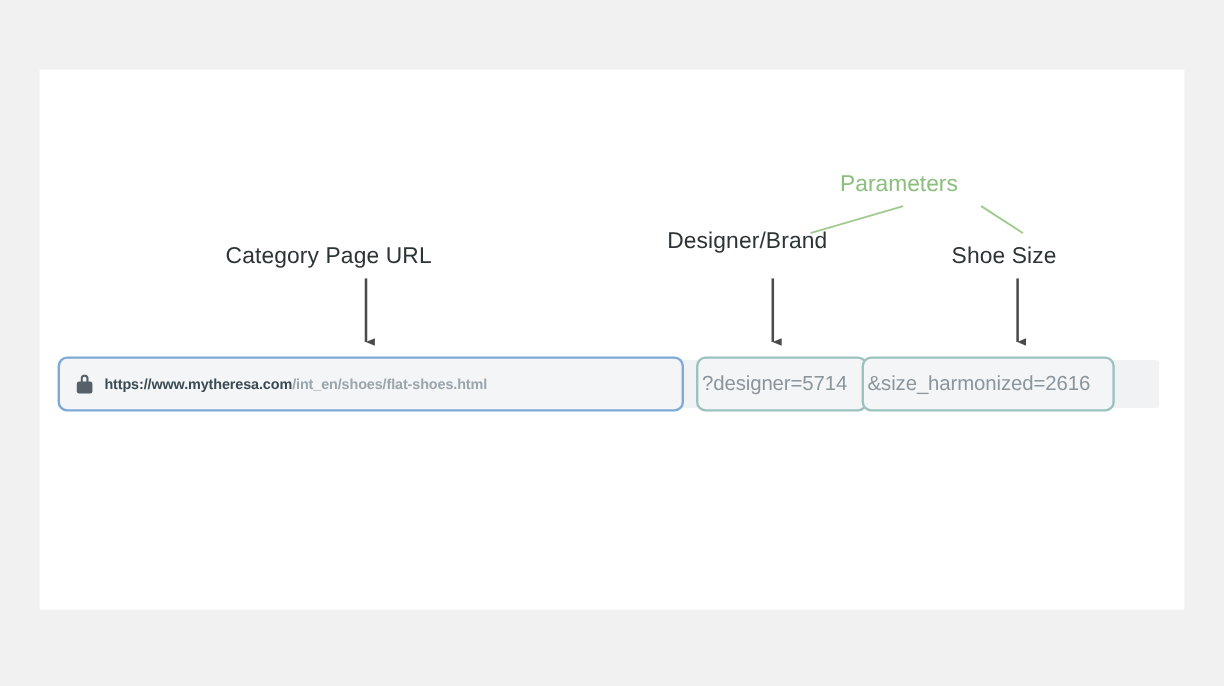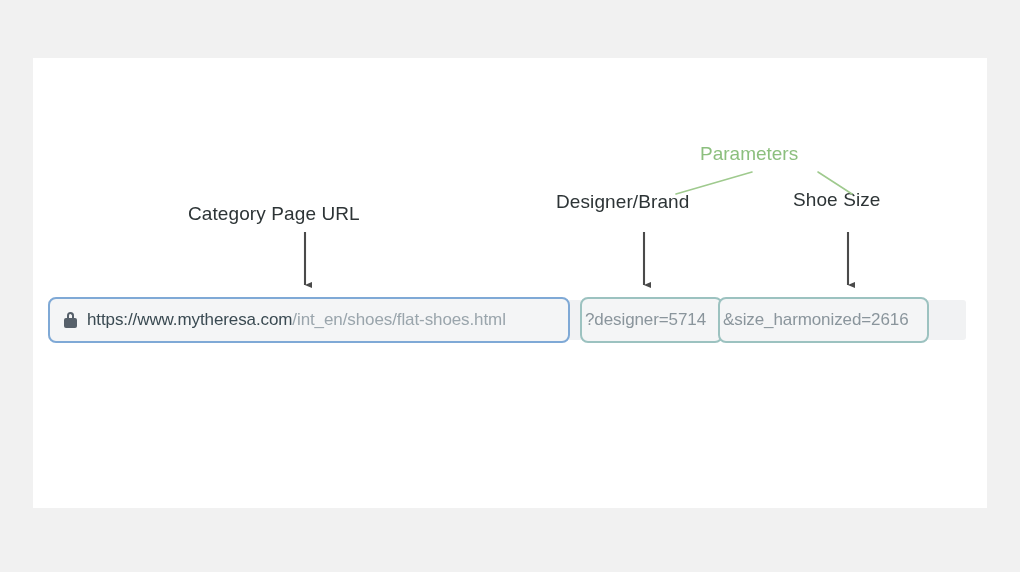--- a/index.html
+++ b/index.html
@@ -35,21 +35,21 @@
   .anno-label {
     position: absolute;
     color: #2d3436;
     font-size: 19px;
     font-family: "Liberation Sans", sans-serif;
     white-space: nowrap;
     letter-spacing: 0.1px;
   }
   #label-category   { left: 188px; top: 203px; }
   #label-designer   { left: 556px; top: 191px; }
-  #label-shoesize   { left: 793px; top: 189px; }
+  #label-shoesize   { left: 793px; top: 203px; }
 
   #label-parameters {
     position: absolute;
     left: 700px;
     top: 143px;
     color: #8cbf7e;
     font-size: 19px;
     font-family: "Liberation Sans", sans-serif;
     white-space: nowrap;
     text-align: right;
@@ -138,24 +138,25 @@
     position: absolute;
     left: 0;
     top: 6px;
     width: 13px;
     height: 10px;
     background: #56606a;
     border-radius: 2px;
   }
 
   .url-text {
-    font-size: 17px;
+    font-size: 12px;
     font-family: "Liberation Sans", sans-serif;
     white-space: nowrap;
     letter-spacing: -0.1px;
+    font-weight: bold;
   }
   .url-domain { color: #3a4a52; }
   .url-path   { color: #9aa5ac; }
 
   .param-text {
     font-size: 17px;
     font-family: "Liberation Sans", sans-serif;
     color: #8a959c;
     white-space: nowrap;
     letter-spacing: -0.1px;

